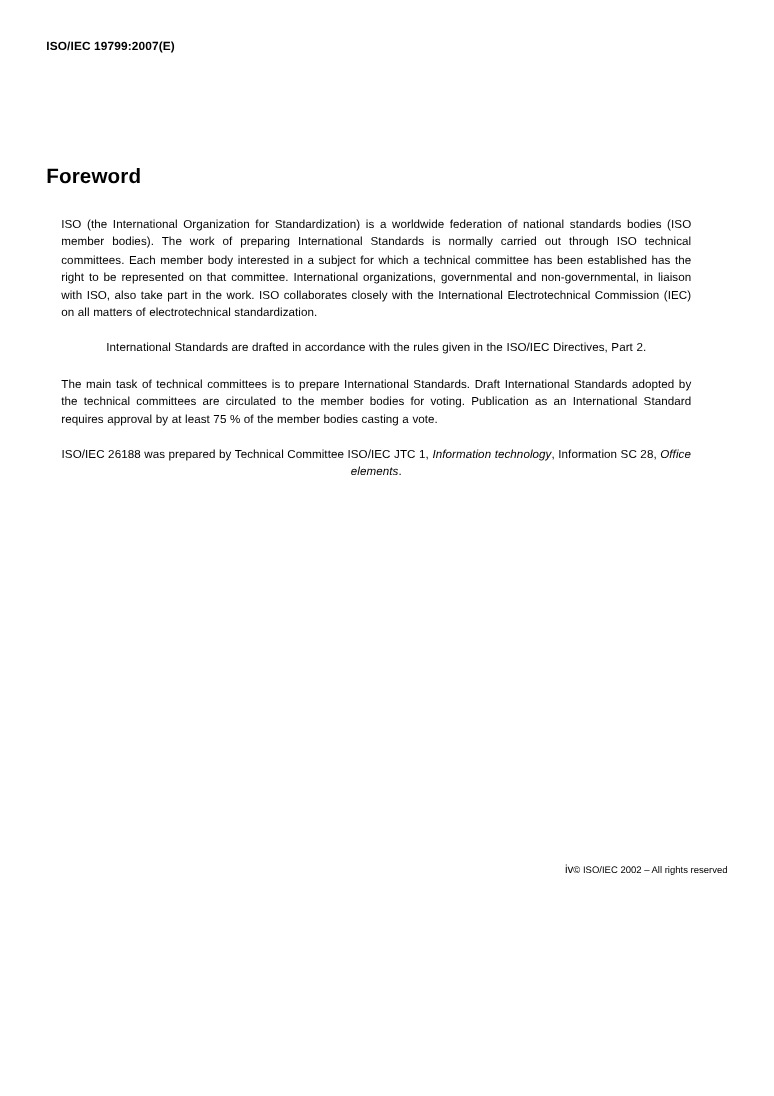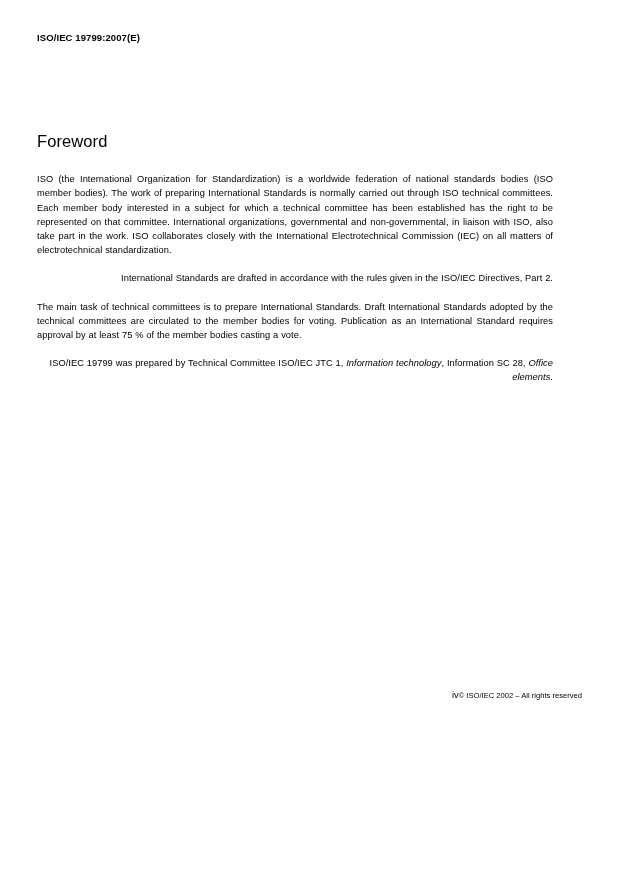--- a/index.html
+++ b/index.html
@@ -32,40 +32,40 @@
   }
   
   .content {
     position: absolute;
     left: 37px;
     top: 132px;
     width: 516px;
   }
   h1.section-title {
     font-size: 16.5px;
-    font-weight: normal;
+    font-weight: bold;
     margin: 0 0 22px 0;
     padding: 0;
     letter-spacing: 0.1px;
     line-height: 1.1;
   }
   p.body-par {
     font-size: 9.3px;
     line-height: 14.2px;
     text-align: justify;
-    margin: 0 0 14px 0;
+    margin: 0 0 14px 12px;
     padding: 0;
     letter-spacing: 0.005em;
     word-spacing: 0.02em;
   }
   p.body-par:last-child {
     margin-bottom: 0;
   }
   p.no-justify {
-    text-align: right;
+    text-align: center;
   }
   em.ital {
     font-style: italic;
   }
   
   .footer {
     position: absolute;
     left: 37px;
     right: 37px;
     bottom: 29px;
@@ -95,21 +95,21 @@
 
     <h1 class="section-title">Foreword</h1>
 
     <p class="body-par">ISO (the International Organization for Standardization) is a worldwide federation of national standards bodies (ISO member bodies). The work of preparing International Standards is normally carried out through ISO technical committees. Each member body interested in a subject for which a technical committee has been established has the right to be represented on that committee. International organizations, governmental and non-governmental, in liaison with ISO, also take part in the work. ISO collaborates closely with the International Electrotechnical Commission (IEC) on all matters of electrotechnical standardization.</p>
 
     <p class="body-par no-justify">International Standards are drafted in accordance with the rules given in the ISO/IEC Directives, Part 2.</p>
 
     <p class="body-par">The main task of technical committees is to prepare International Standards. Draft International Standards adopted by the technical committees are circulated to the member bodies for voting. Publication as an International Standard requires approval by at least 75 % of the member bodies casting a vote.</p>
 
 
-    <p class="body-par no-justify"><span>ISO/IEC 19799 was prepared by Technical Committee ISO/IEC JTC 1, </span><em class="ital">Information technology</em><span>, Information SC 28, </span><em class="ital">Office elements</em><span>.</span></p>
+    <p class="body-par no-justify"><span>ISO/IEC 26188 was prepared by Technical Committee ISO/IEC JTC 1, </span><em class="ital">Information technology</em><span>, Information SC 28, </span><em class="ital">Office elements</em><span>.</span></p>
 
   </div>
 
   <div class="footer">
     <span class="folio">iv</span>
     <span class="copyright">© ISO/IEC 2002 – All rights reserved</span>
   </div>
 
 </div>
 

